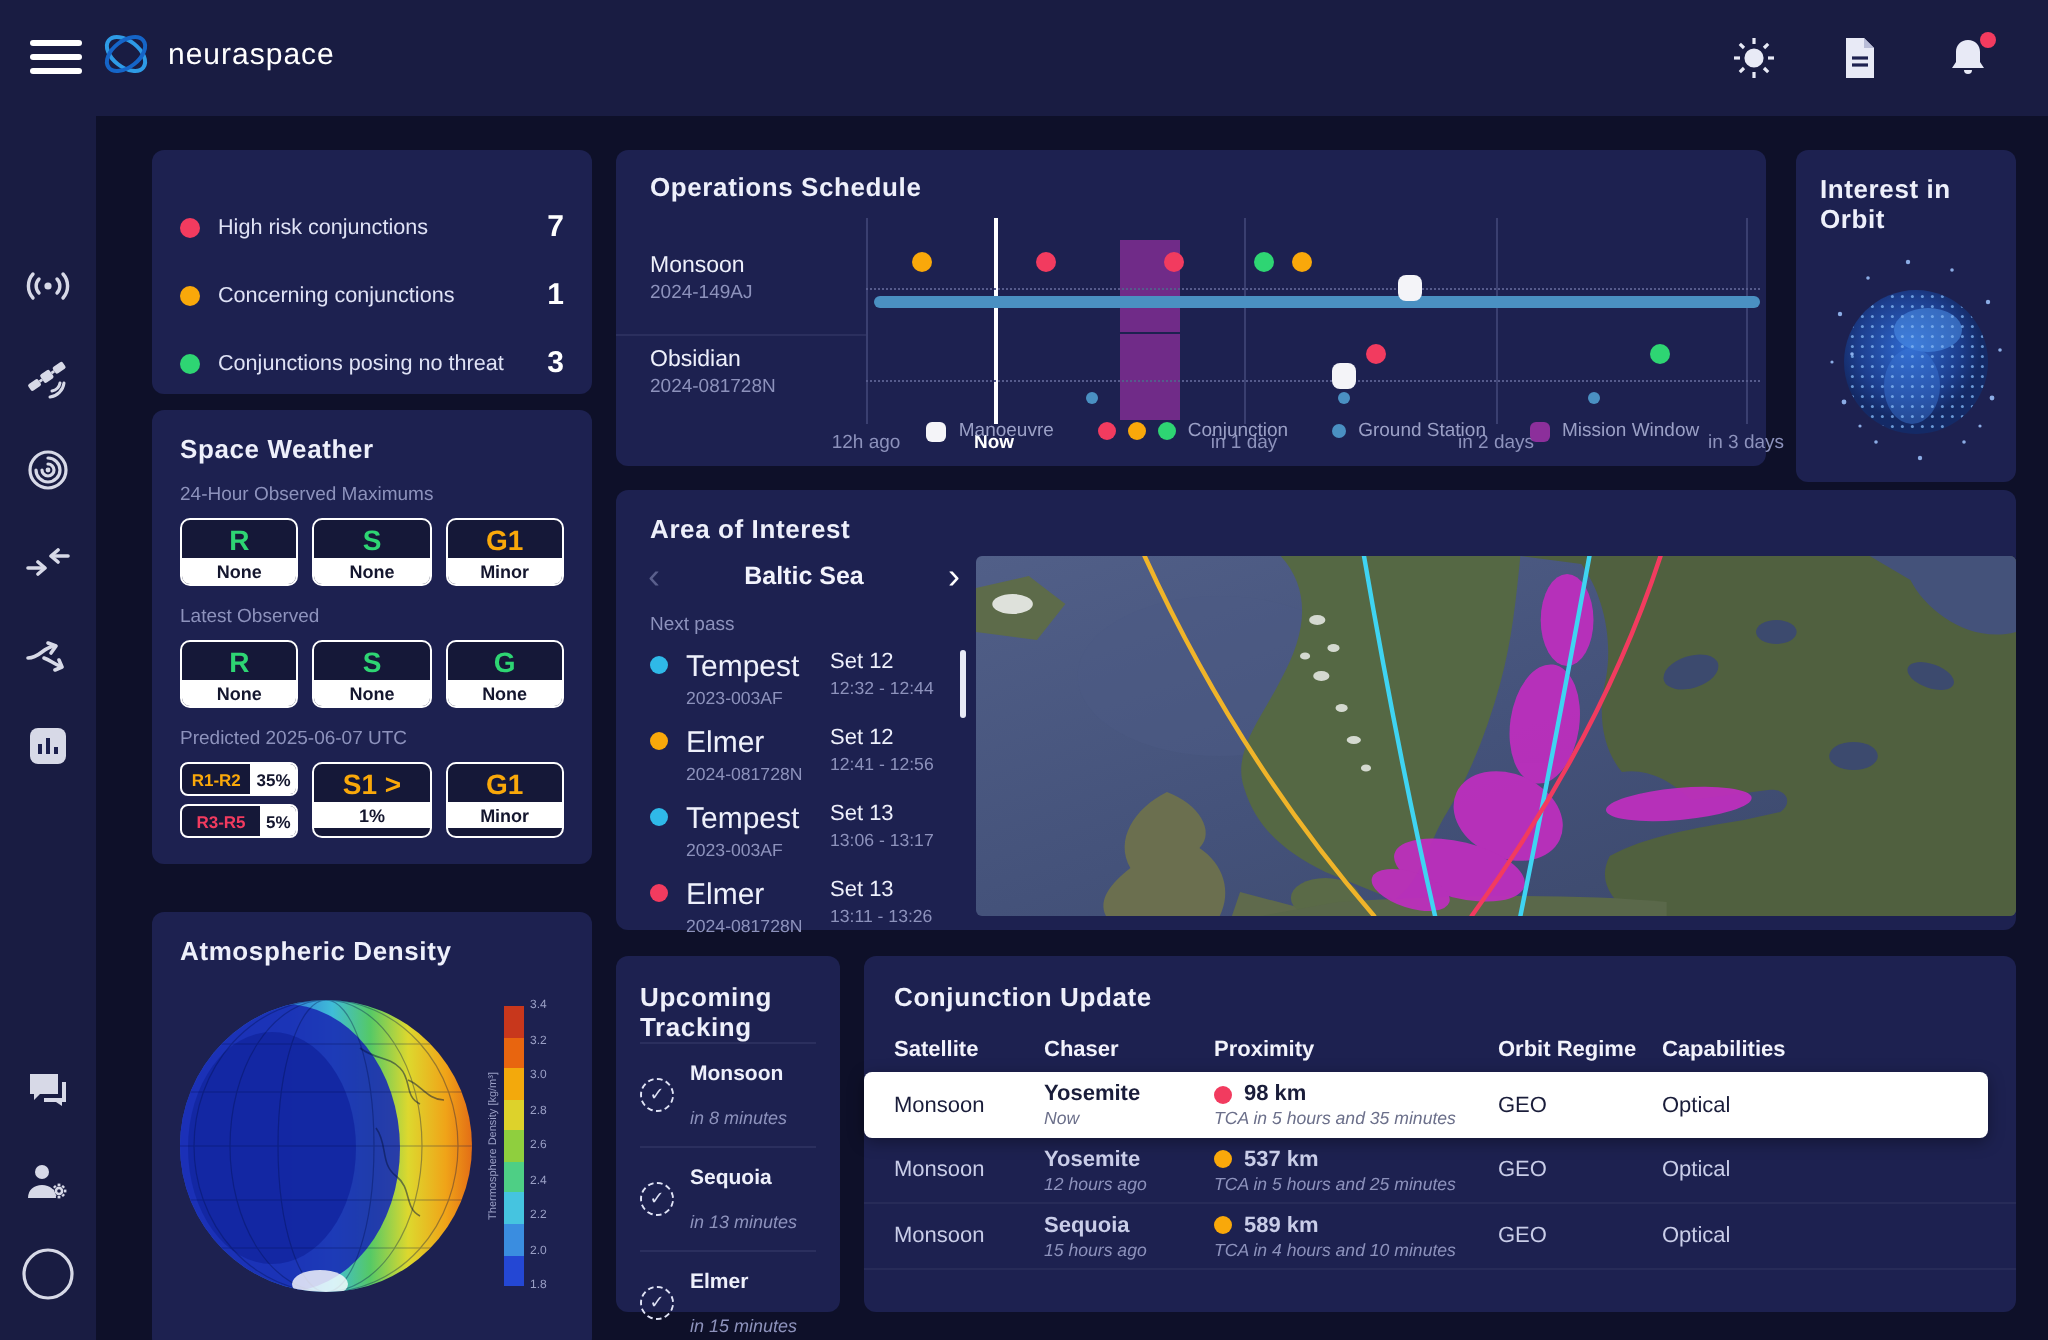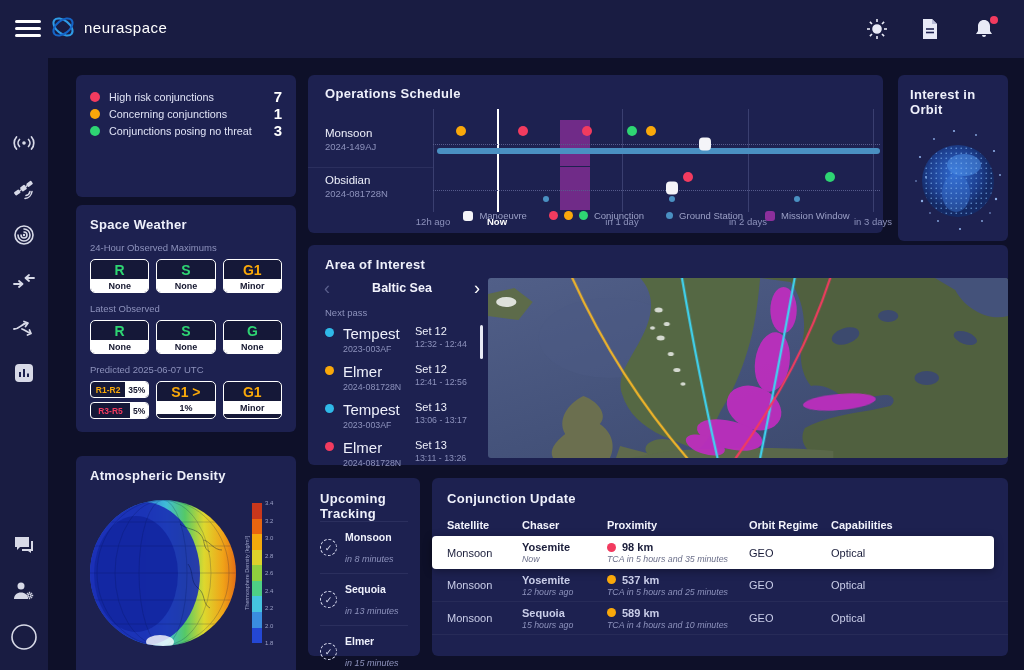--- a/index.html
+++ b/index.html
@@ -24,21 +24,21 @@
   .side-group-bot { position:absolute; bottom:10px; }
 
   
   .main { position:absolute; left:48px; top:58px; width:976px; height:612px; background:#0e1029; }
   .panel { position:absolute; background:#1d2150; border-radius:6px; }
   .p-title { font-size:13px; font-weight:600; color:#eef0fb; letter-spacing:.3px; }
   .muted { color:#8d92bc; }
 
   
   #conjunctions { left:28px; top:17px; width:220px; height:122px; padding:13px 14px; }
-  .conj-row { display:flex; align-items:center; margin-top:0; }
+  .conj-row { display:flex; align-items:center; margin-top:17px; }
   .dot { width:10px; height:10px; border-radius:50%; flex:0 0 auto; }
   .conj-label { font-size:10.8px; color:#dfe2f5; margin-left:9px; flex:1; }
   .conj-val { font-size:15px; font-weight:600; }
 
   
   #space-weather { left:28px; top:147px; width:220px; height:227px; padding:12px 14px; }
   .sw-sub { font-size:9.5px; margin-top:10px; }
   .sw-row { display:flex; gap:7px; margin-top:6px; }
   .swbox { width:62px; border:1.5px solid #fff; border-radius:5px; overflow:hidden; background:#151838; }
   .swbox .top { text-align:center; font-size:14px; font-weight:700; padding:2px 0 1px; }

